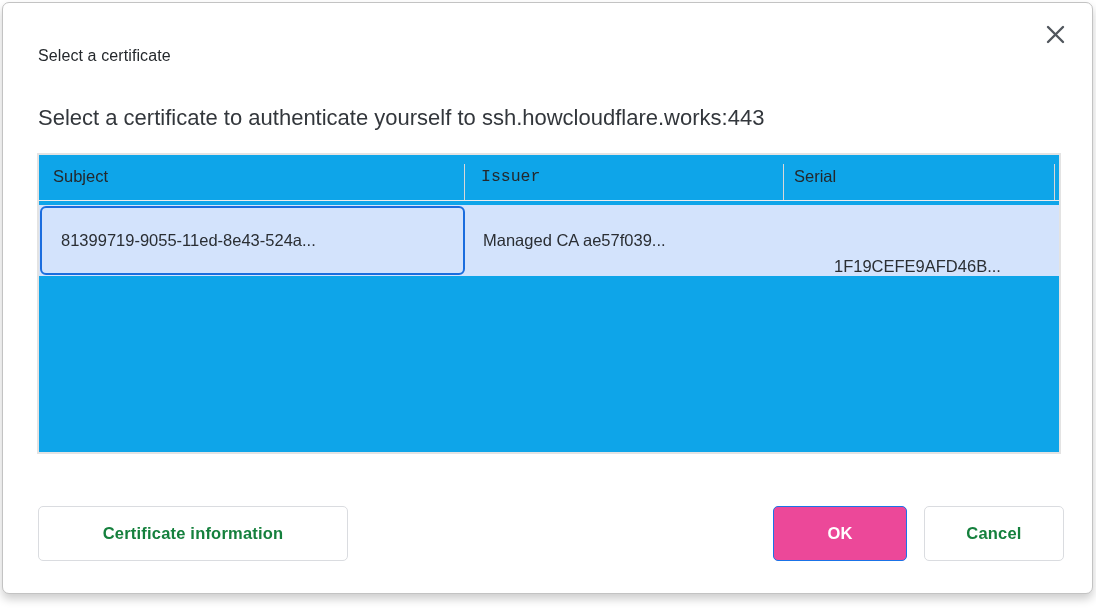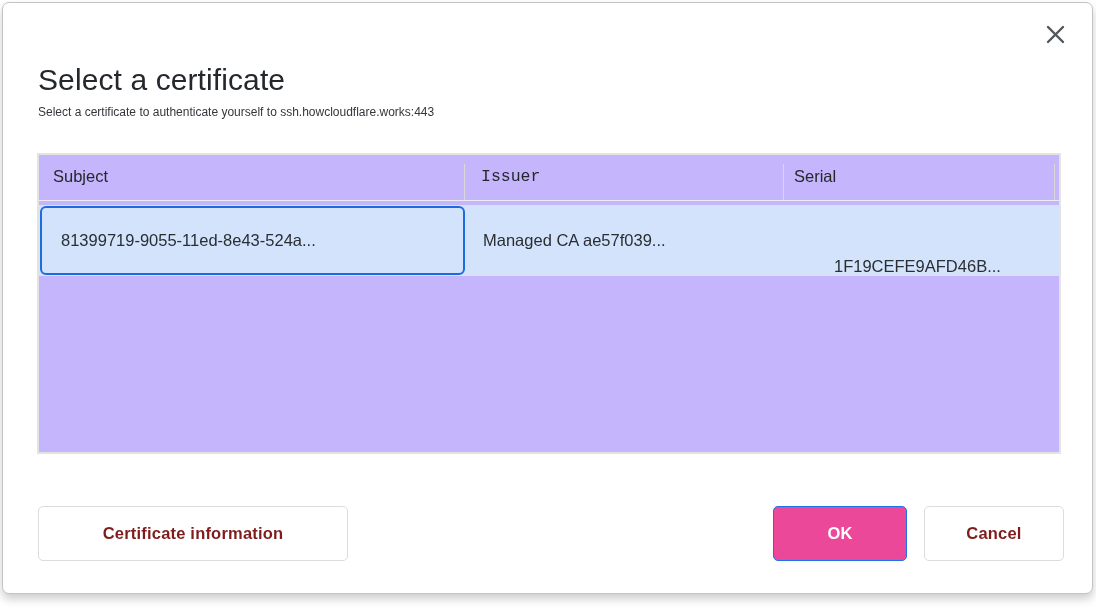--- a/index.html
+++ b/index.html
@@ -22,37 +22,36 @@
     position: absolute;
     right: 22px; top: 18px;
     width: 30px; height: 30px;
     display: flex; align-items: center; justify-content: center;
     cursor: pointer;
     color: #51565d;
   }
   .dialog-title {
     position: absolute;
     left: 35px; top: 44px;
-    font-size: 30px;
+    font-size: 16px;
     color: #24282c;
     letter-spacing: 0.1px;
-    margin-top: 16px;
   }
   .dialog-subtitle {
     position: absolute;
     left: 35px; top: 102px;
-    font-size: 12px;
+    font-size: 22px;
     color: #33373c;
   }
   .cert-table {
     position: absolute;
     left: 34px; top: 150px;
     width: 1024px; height: 301px;
     border: 2px solid #e3e3e3;
-    background: #c4b5fd;
+    background: #0ea5e9;
   }
   .table-header {
     position: relative;
     width: 100%; height: 46px;
     border-bottom: 1px solid #ececec;
   }
   .col-label {
     position: absolute;
     top: 12px;
     font-size: 16.5px;
@@ -108,21 +107,21 @@
     display: flex; align-items: center; justify-content: center;
     font-size: 16.5px;
     font-weight: bold;
     border-radius: 5px;
     cursor: pointer;
     letter-spacing: 0.2px;
   }
   .btn-outline {
     background: #ffffff;
     border: 1px solid #dadce0;
-    color: #7f1d1d;
+    color: #15803d;
   }
   .btn-filled {
     background: #ec4899;
     border: 1px solid #1a73e8;
     color: #ffffff;
   }
   .btn-cert-info { left: 35px;  width: 310px; }
   .btn-ok        { left: 770px; width: 134px; }
   .btn-cancel    { left: 921px; width: 140px; }
 </style>

